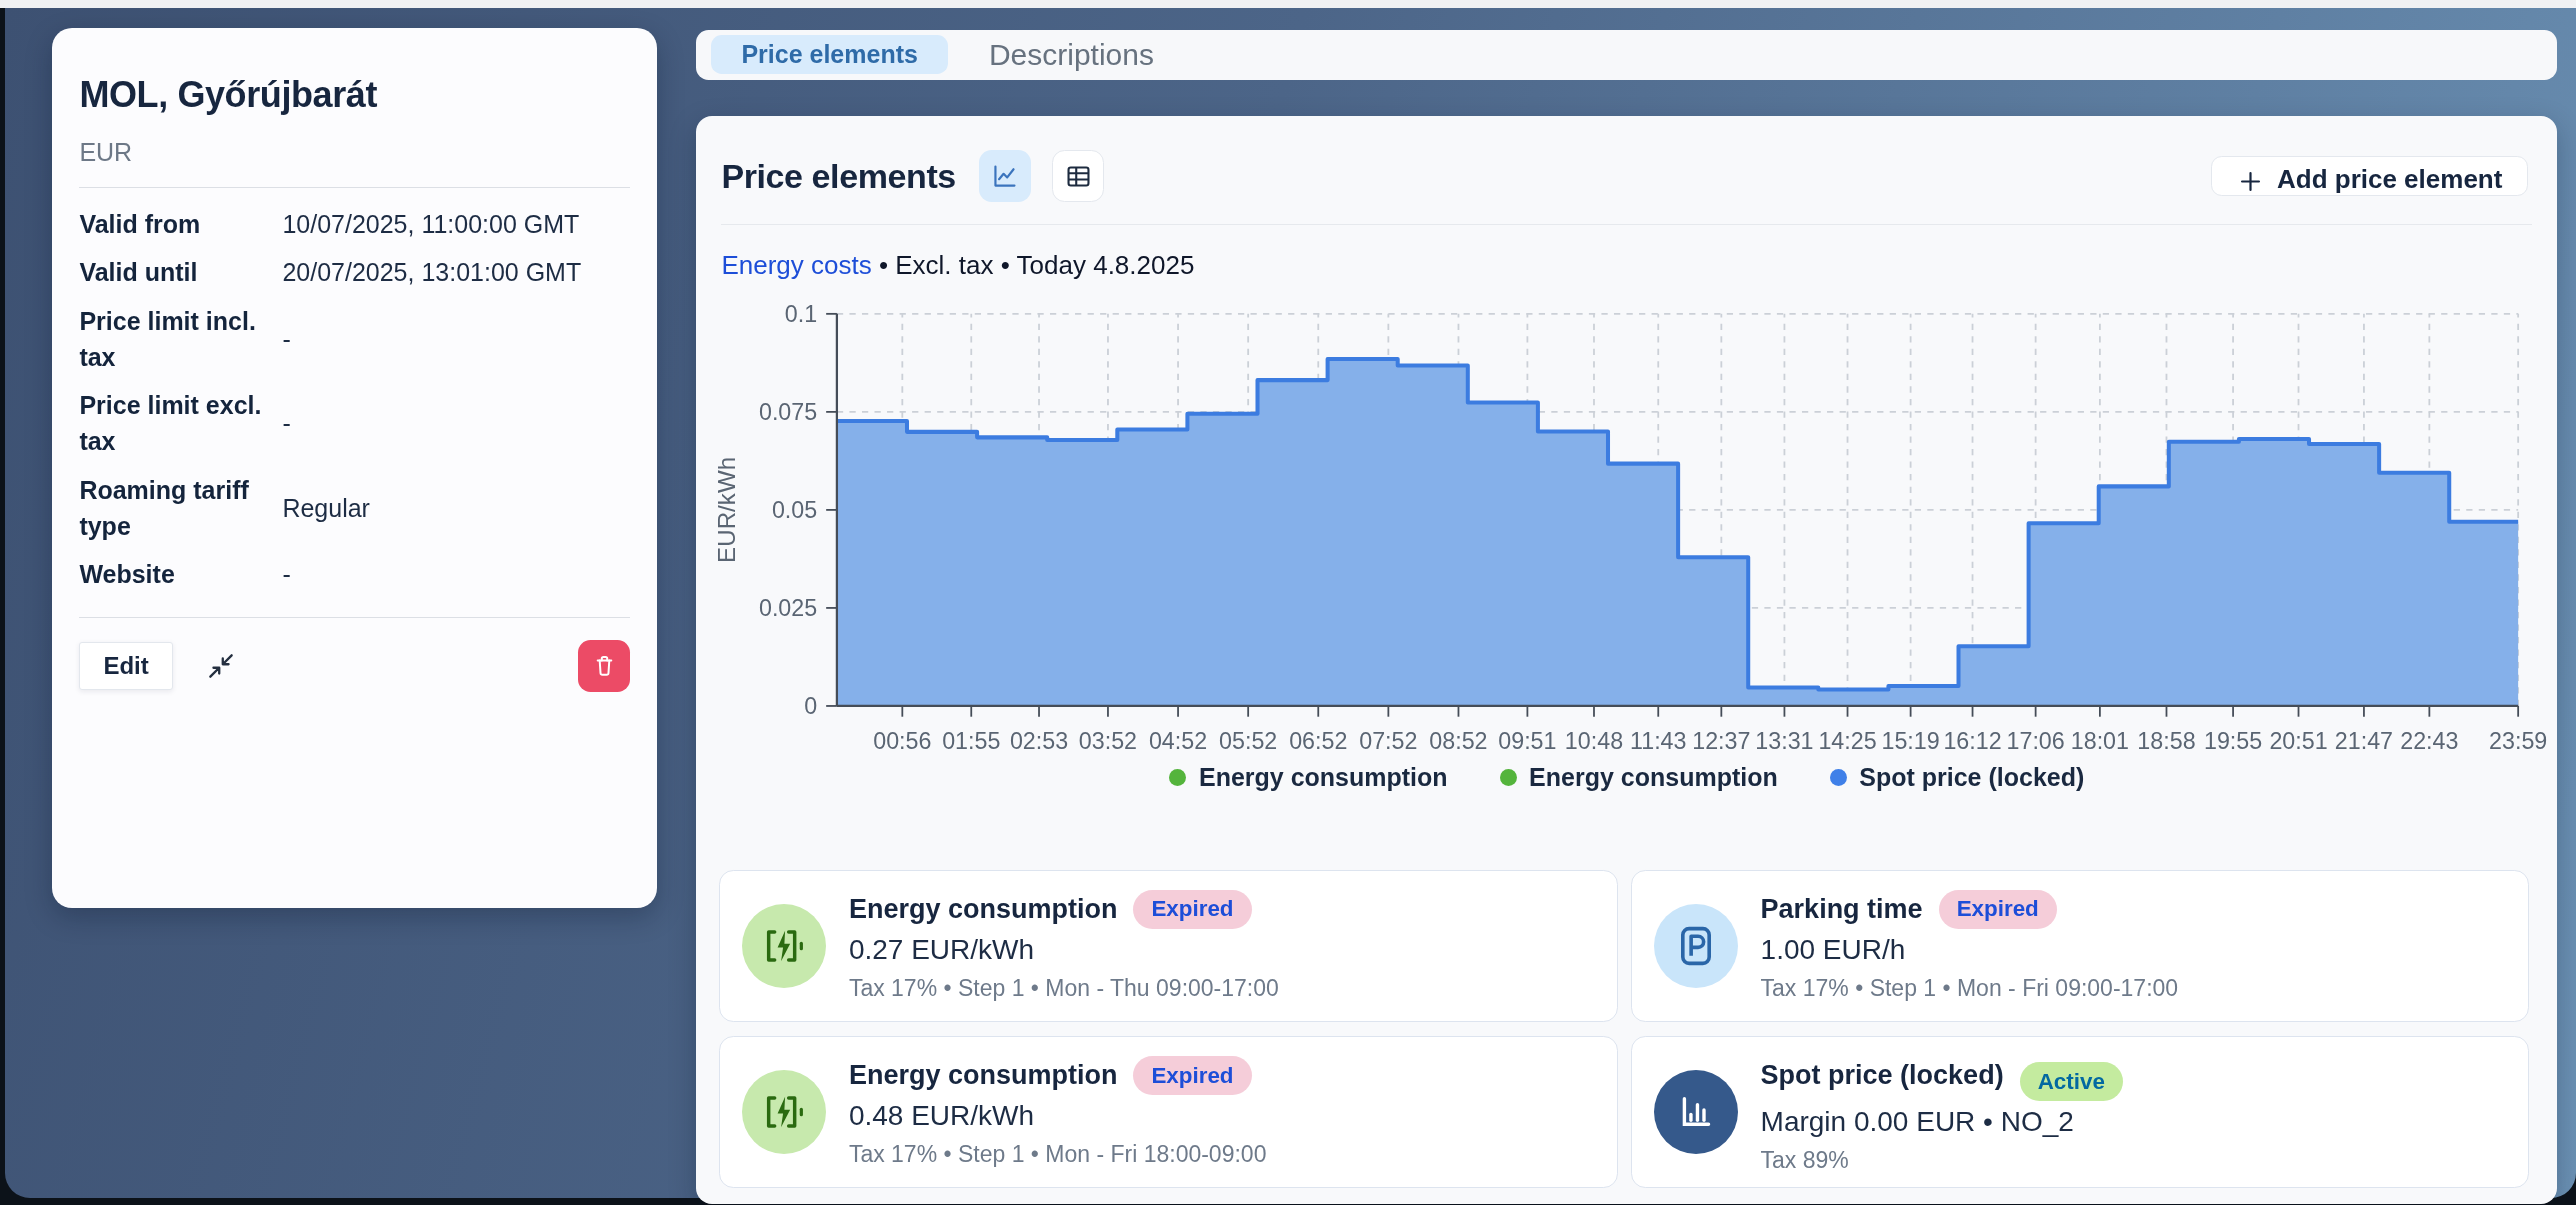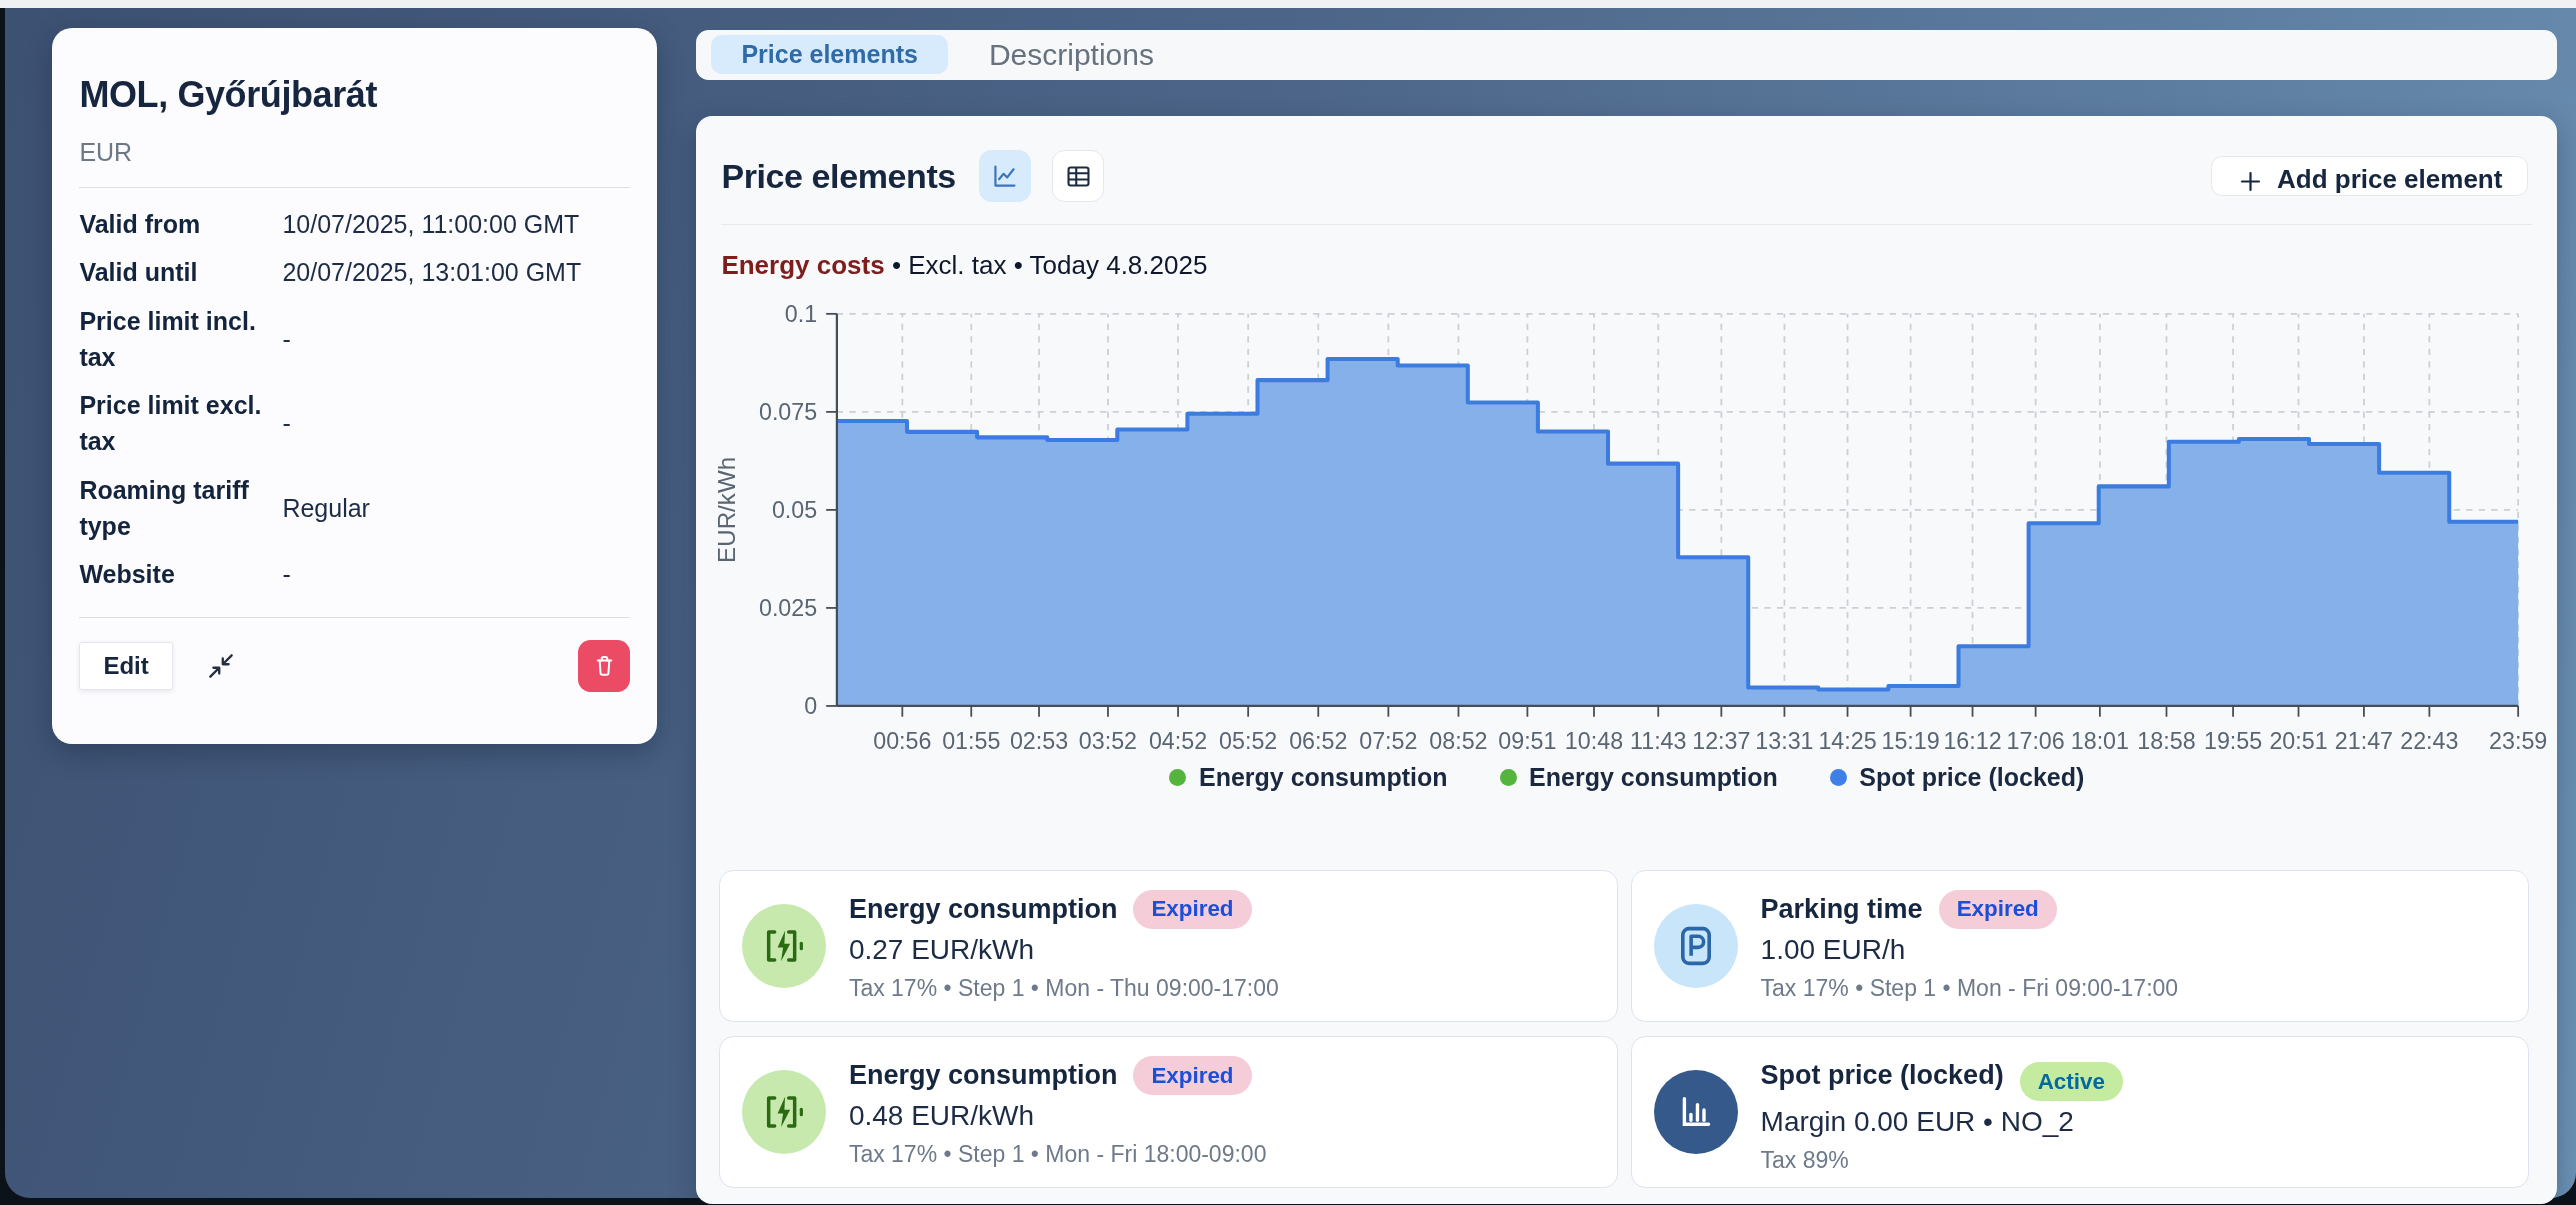--- a/index.html
+++ b/index.html
@@ -4,21 +4,21 @@
 <style>
   * { margin:0; padding:0; box-sizing:border-box; }
   html,body { width:2576px; height:1206px; overflow:hidden; }
   body { font-family:"Liberation Sans", sans-serif; background:#0c1219; }
   .top-strip { position:absolute; left:0; top:0; width:2576px; height:8px; background:#f0f1f3; }
   .window { position:absolute; left:5.4px; top:8px; width:2571px; height:1190px;
     border-radius:0 0 25px 25px;
     background:linear-gradient(105deg,#3d5172 0%,#4c6588 45%,#6b91b4 100%); }
 
   
-  .tariff-card { position:absolute; left:47px; top:20px; width:605px; height:716px;
+  .tariff-card { position:absolute; left:47px; top:20px; width:605px; height:880px;
     background:#fcfcfe; border-radius:20px; box-shadow:0 9px 27px rgba(8,18,38,.28);
     padding:23px 27px; }
   .tariff-title { margin-top:23px; font-size:36px; font-weight:bold; color:#17263f; letter-spacing:-0.4px; }
   .tariff-currency { margin-top:21.5px; font-size:25px; color:#6d7887; }
   .hr { height:0; border-top:1.8px solid #dcdfe5; margin-top:20px; }
   .rows { margin-top:18px; }
   .row { display:flex; align-items:center; margin-bottom:12.5px; }
   .row .lbl { width:203px; font-weight:bold; color:#14243c; font-size:25px; line-height:36px; }
   .row .val { color:#1d2c44; font-size:25px; line-height:36px; }
   .card-actions { display:flex; align-items:center; margin-top:21.5px; }
@@ -40,21 +40,21 @@
     background:#f8f9fb; border-radius:16px; box-shadow:0 9px 27px rgba(8,18,38,.25); }
   .panel-header { position:absolute; left:25px; top:32px; right:29px; height:56px; display:flex; align-items:center; }
   .panel-title { font-size:34px; font-weight:bold; color:#17263f; letter-spacing:-0.4px; }
   .toggle { width:52px; height:52px; border-radius:12.5px; display:flex; align-items:center; justify-content:center; }
   .toggle.chart { margin-left:23px; background:#d8ebfc; }
   .toggle.table { margin-left:21.5px; background:#fff; border:1.8px solid #e4e8ee; }
   .add-btn { margin-left:auto; height:40px; background:#fff; border:1.8px solid #e4e8ee; border-radius:10.7px;
     display:flex; align-items:flex-end; gap:12.5px; padding:0 25px; font-size:26px; font-weight:600; color:#17263f; }
   .panel-divider { position:absolute; left:25px; right:25px; top:108px; border-top:1.8px solid #e6e9ed; }
   .chart-subtitle { position:absolute; left:25px; top:134px; font-size:26px; }
-  .chart-subtitle .b { font-weight:bold; color:#7f1d1d; }
+  .chart-subtitle .b { font-weight:normal; color:#1d4ed8; }
   .chart-subtitle .g { color:#0f172a; }
   .chart-svg { position:absolute; left:0; top:0; }
   .legend { position:absolute; left:0; top:647px; width:100%; display:flex; justify-content:center; gap:52px; }
   .legend-item { display:flex; align-items:center; gap:12.5px; font-size:25px; font-weight:600; color:#1a2940; }
   .legend-dot { width:17px; height:17px; border-radius:50%; }
 
   .pe-grid { position:absolute; left:23px; right:28px; top:754px;
     display:grid; grid-template-columns:1fr 1fr; column-gap:13.4px; row-gap:14.3px; }
   .pe-card { height:152px; background:#fff; border:1.8px solid #dde4ef; border-radius:14.3px;
     display:flex; align-items:center; padding-left:21.5px; gap:23px; }

